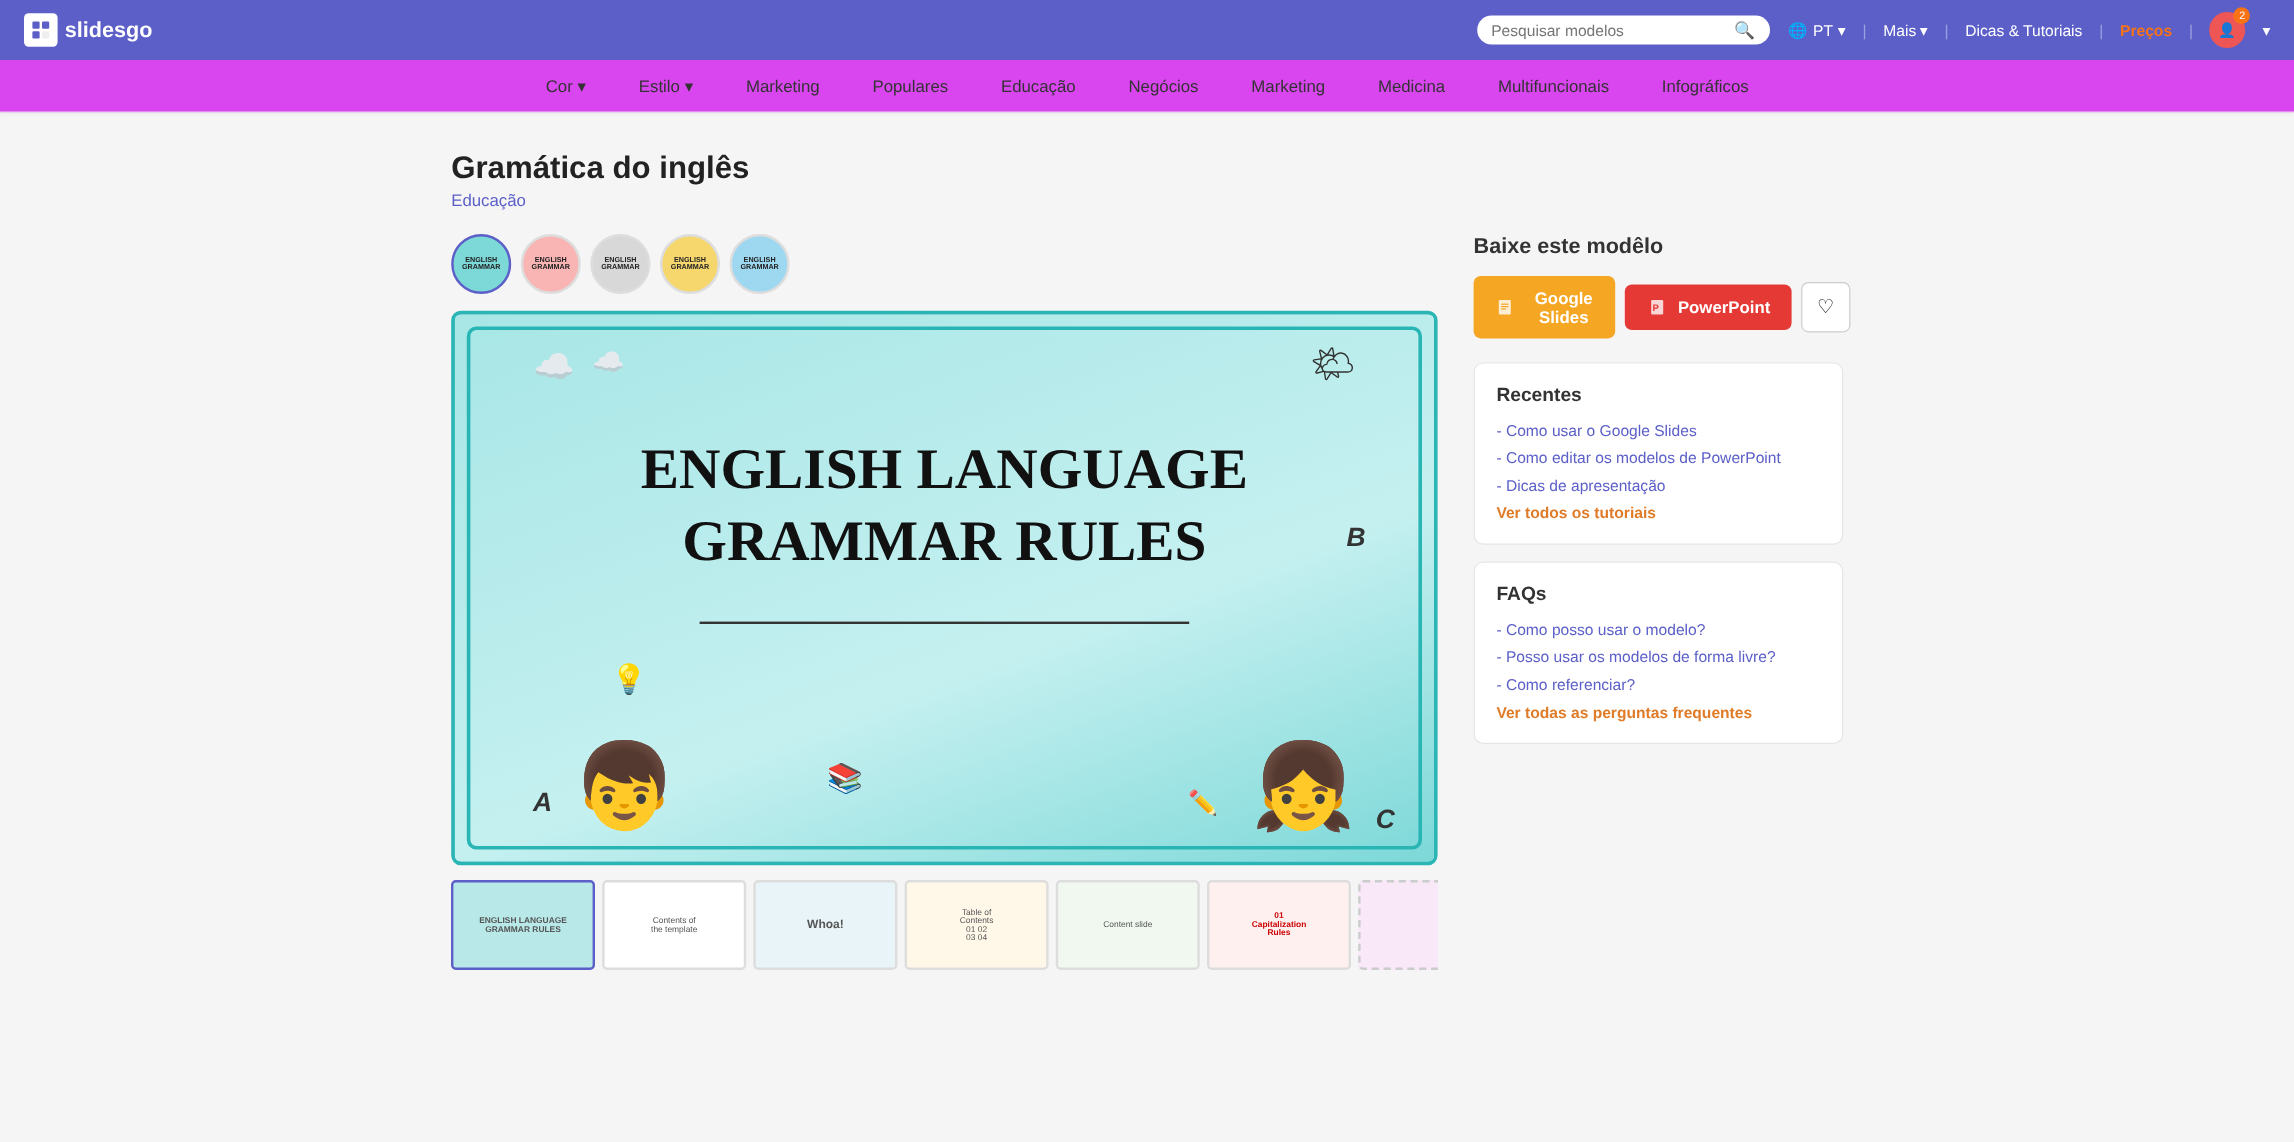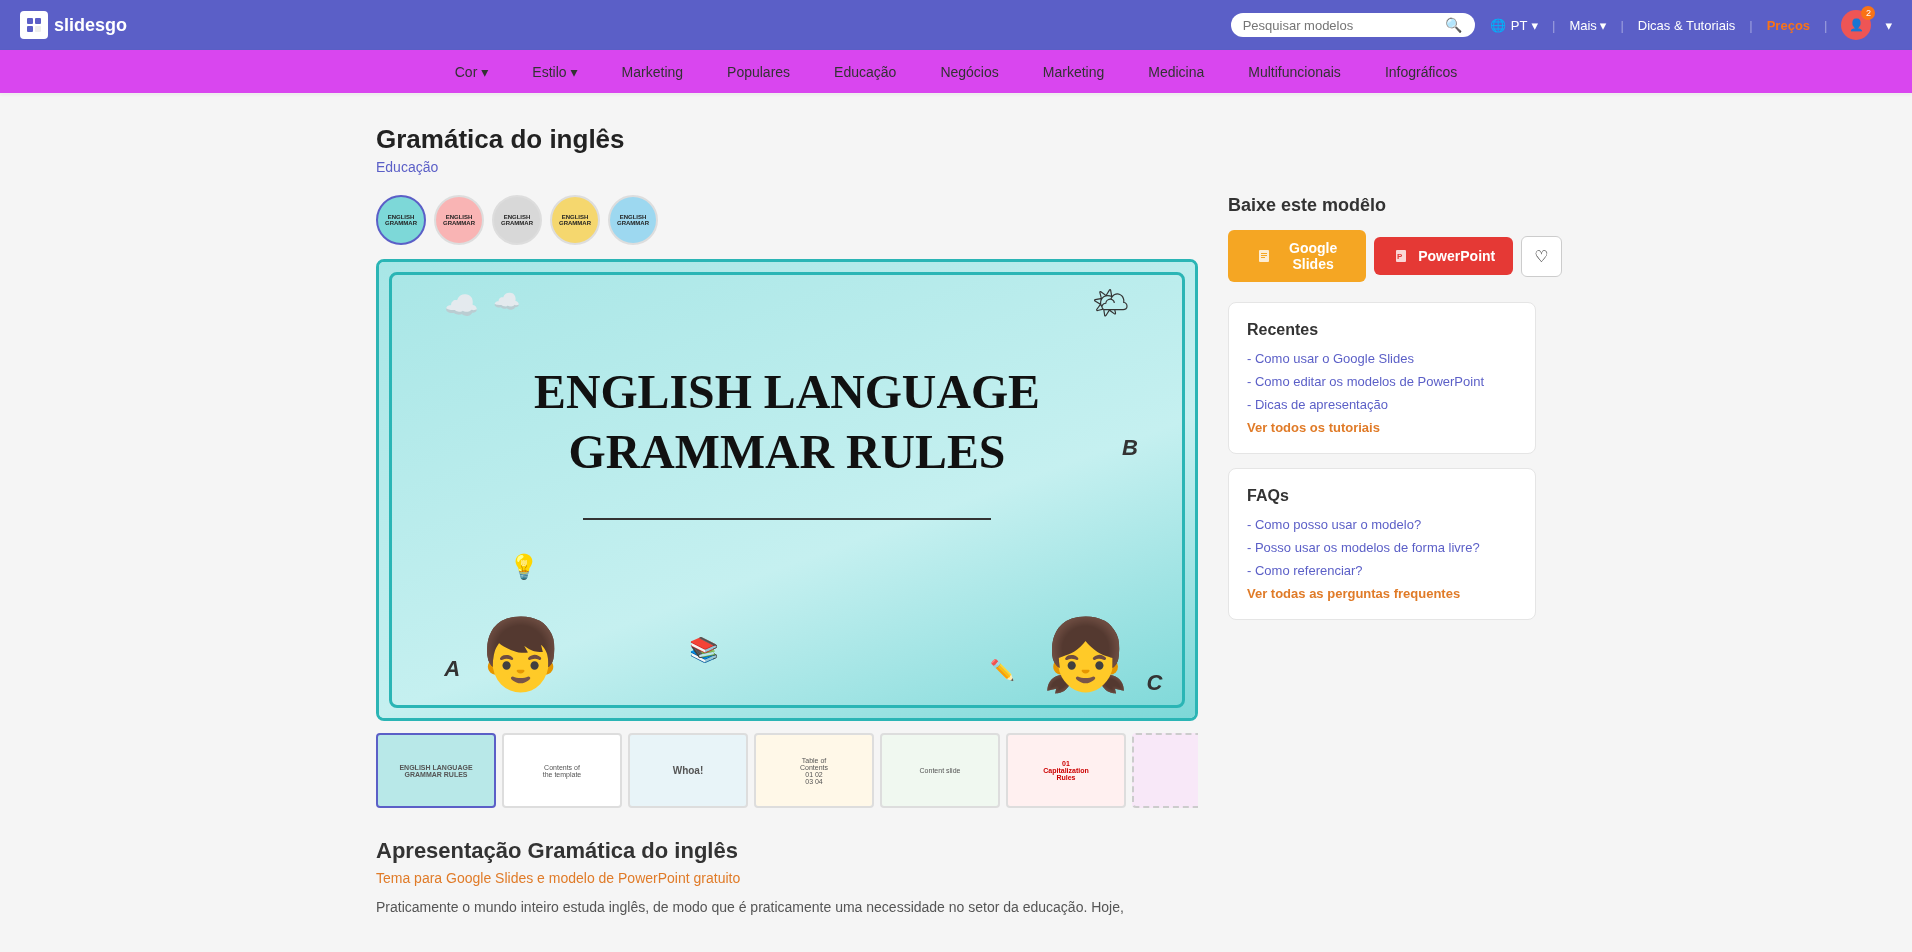--- a/index.html
+++ b/index.html
@@ -245,21 +245,21 @@
     .download-buttons {
       display: flex;
       gap: 8px;
       align-items: center;
     }
     .btn-google {
       background: #f5a623;
       color: white;
       border: none;
       border-radius: 6px;
-      padding: 10px 28px;
+      padding: 10px 18px;
       font-size: 14px;
       font-weight: 600;
       cursor: pointer;
       display: flex;
       align-items: center;
       gap: 16px;
       flex: 1;
     }
     .btn-powerpoint {
       background: #e53935;
@@ -553,18 +553,13 @@
       <div class="info-card">
         <h3 class="info-card-title">FAQs</h3>
         <a class="info-link">- Como posso usar o modelo?</a>
         <a class="info-link">- Posso usar os modelos de forma livre?</a>
         <a class="info-link">- Como referenciar?</a>
         <a class="info-link-all">Ver todas as perguntas frequentes</a>
       </div>
     </div>
   </div>
 
-  <div class="description-section">
-    <h2 class="desc-title">Apresentação Gramática do inglês</h2>
-    <p class="desc-subtitle">Tema para Google Slides e modelo de PowerPoint gratuito</p>
-    <p class="desc-text">Praticamente o mundo inteiro estuda inglês, de modo que é praticamente uma necessidade no setor da educação. Hoje,</p>
-  </div>
 </div>
 
 </body></html>

